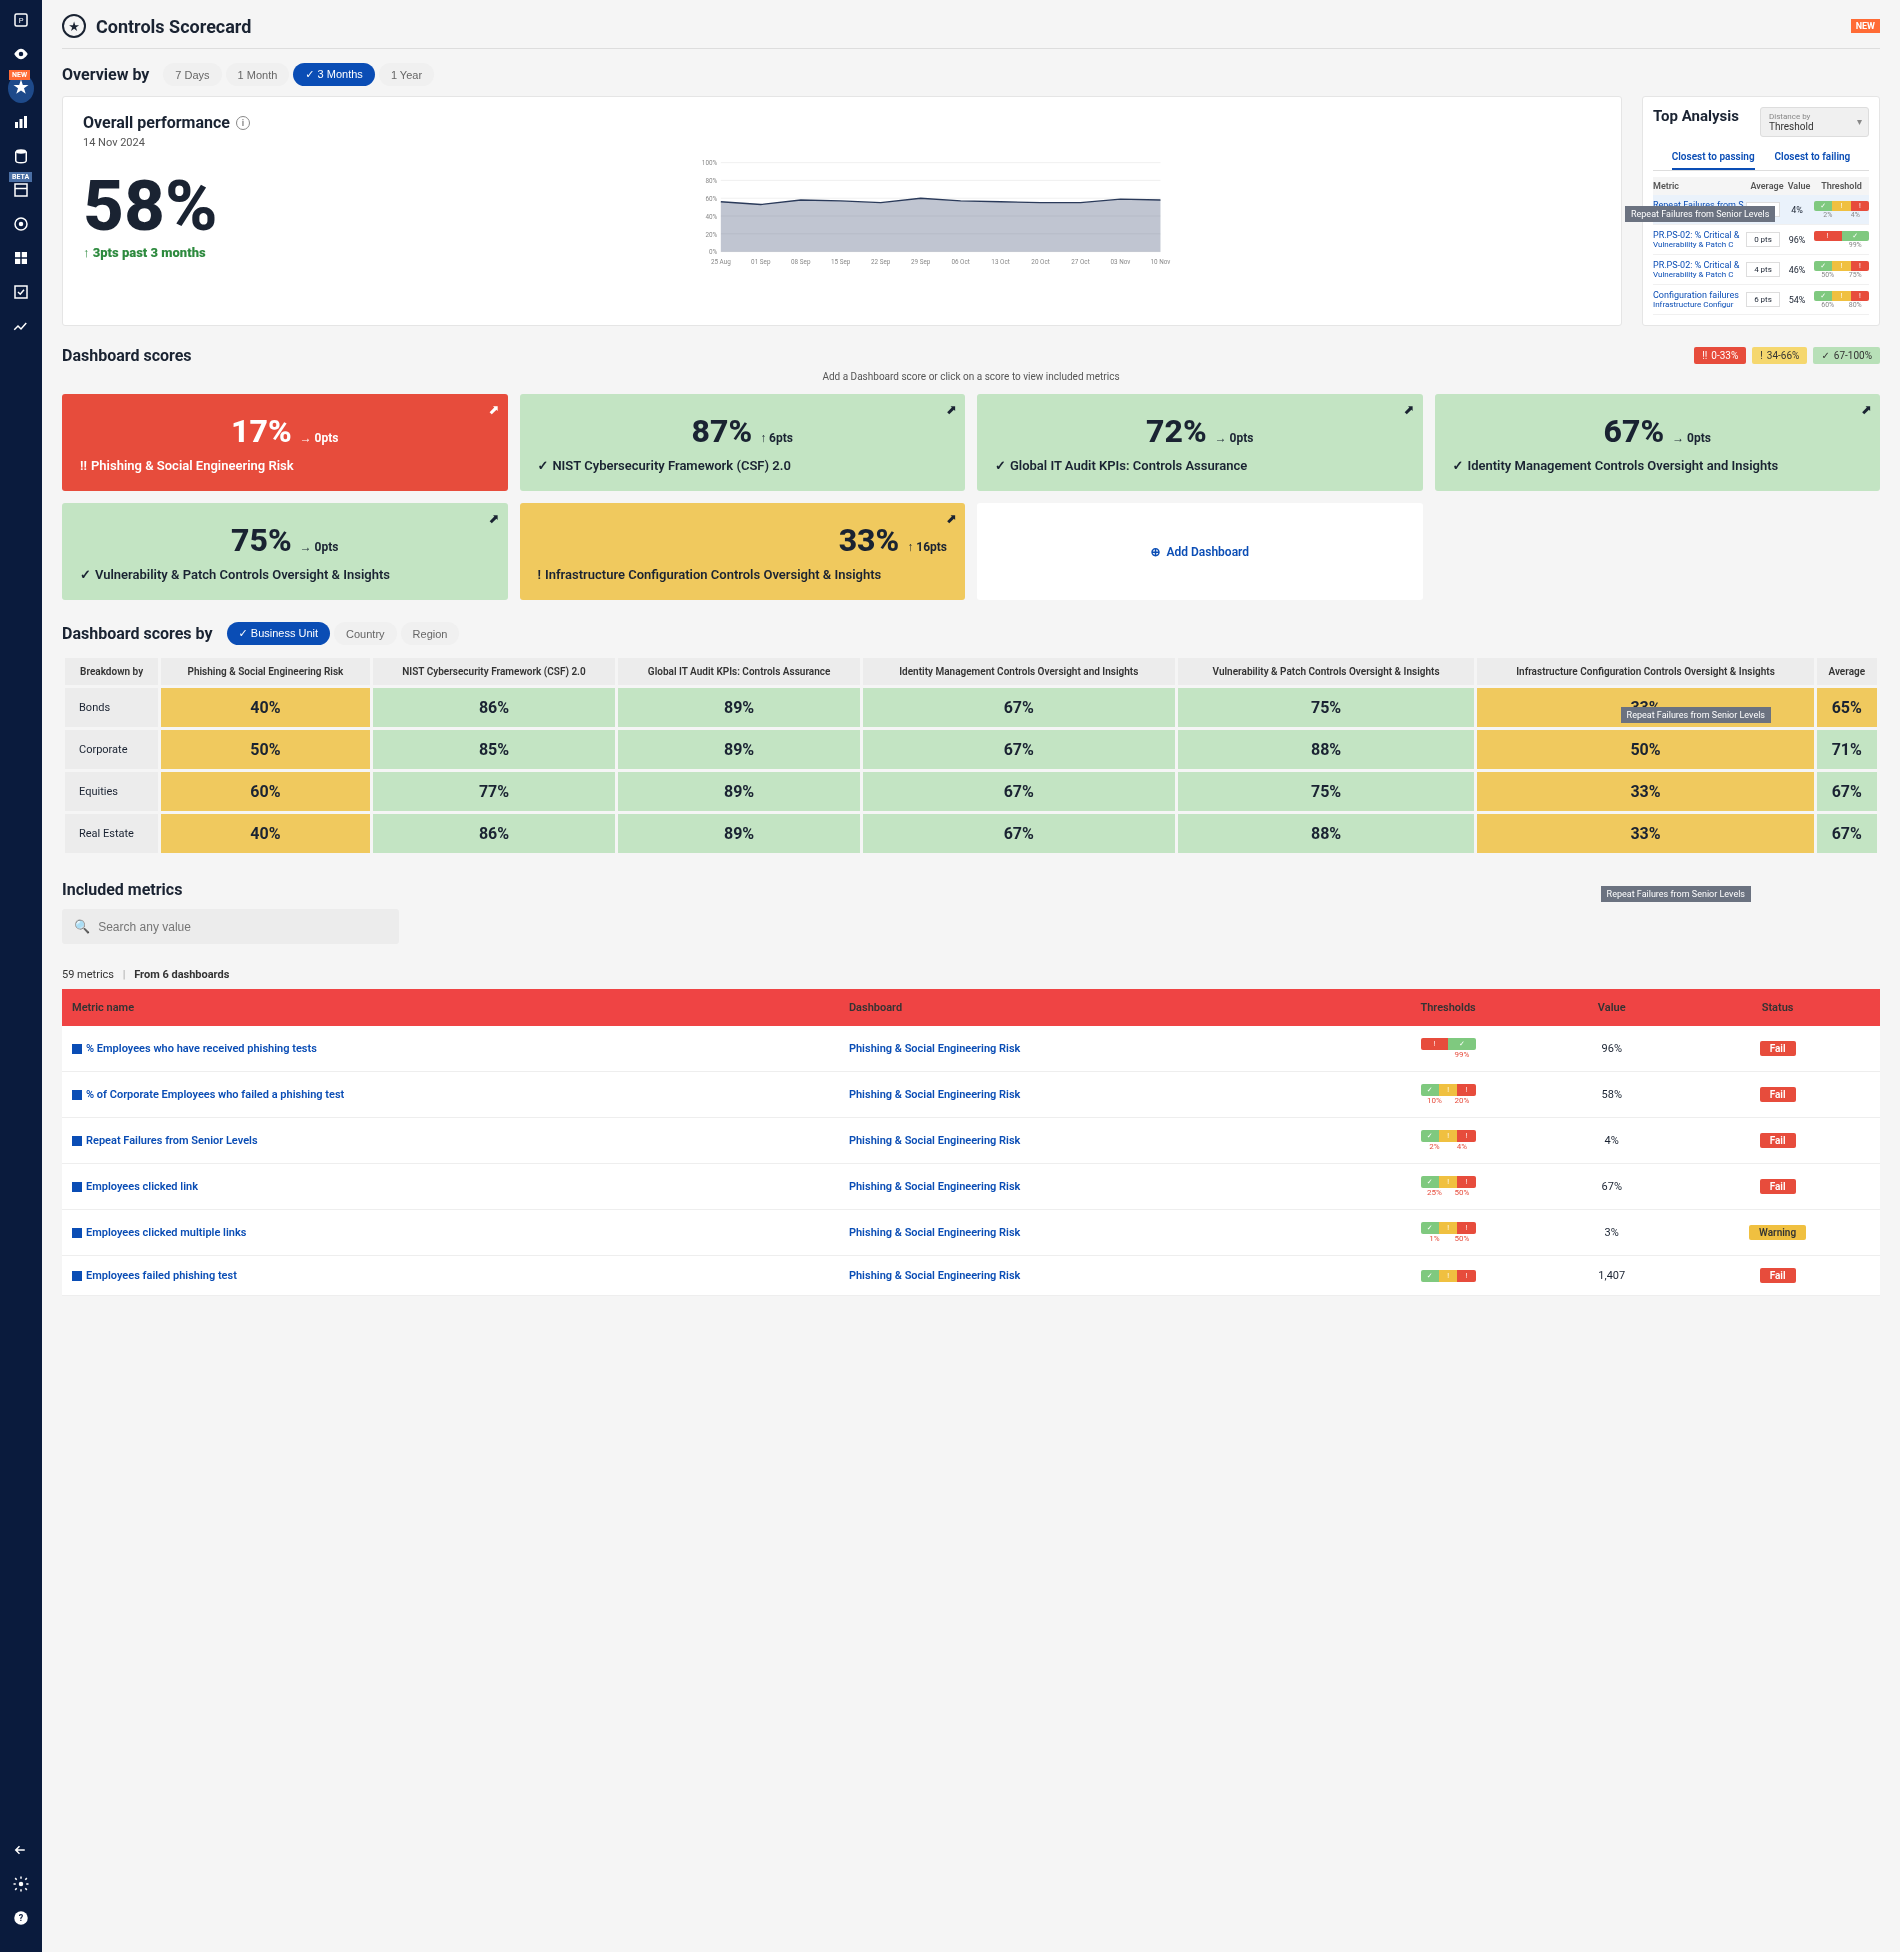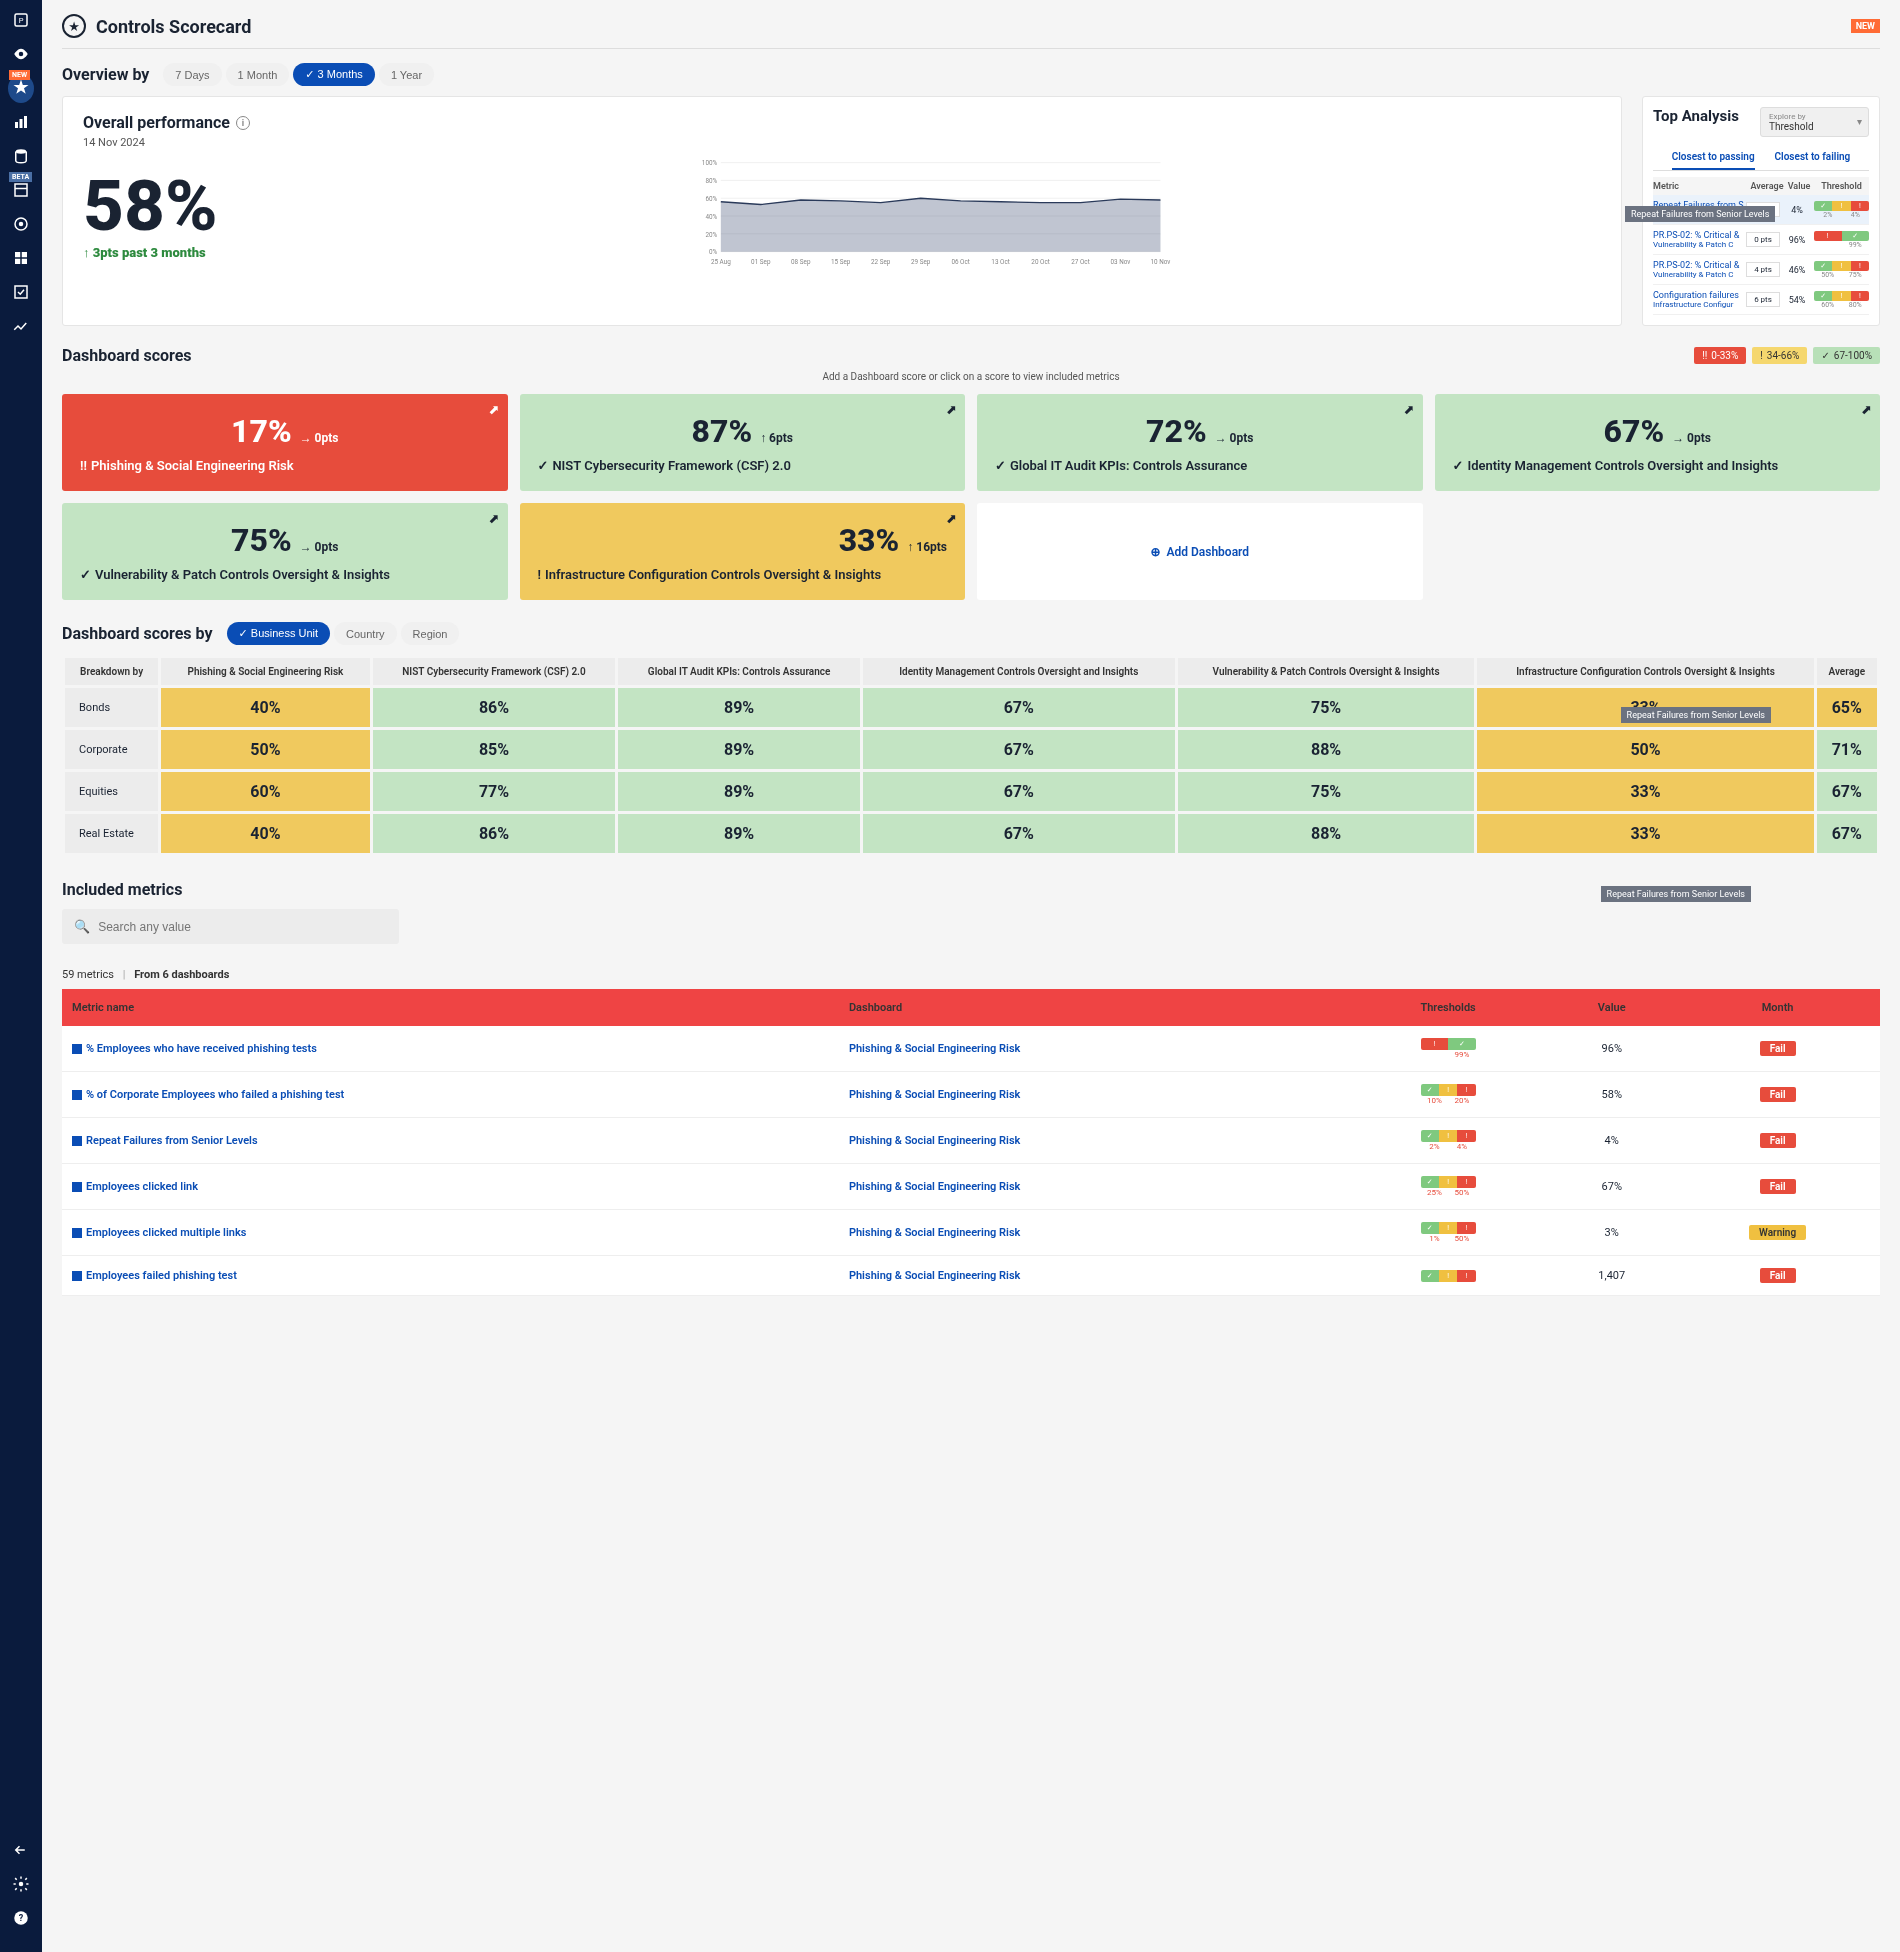--- a/index.html
+++ b/index.html
@@ -248,21 +248,21 @@
                 <text x="514" y="116" text-anchor="middle" font-size="7" fill="#888">10 Nov</text>
               </svg>
           </div>
         </div>
       </div>
 
       <div class="top-analysis" style="position:relative;">
         <div class="ta-head">
           <div class="ta-title">Top Analysis</div>
           <div class="explore">
-            <span class="lbl">Explore by</span>
+            <span class="lbl">Distance by</span>
             <span class="val">Threshold</span>
           </div>
         </div>
         <div class="ta-tabs" id="ta-tabs">
             <div class="ta-tab active">Closest to passing</div>
             <div class="ta-tab">Closest to failing</div>
           </div>
         <div class="ta-headrow">
           <div>Metric</div>
           <div style="text-align:center">Average</div>
@@ -519,21 +519,21 @@
         <span class="sep">|</span>
         <b>From 6 dashboards</b>
       </div>
       <table class="metrics-table">
         <thead>
             <tr>
           <th>Metric name</th>
           <th>Dashboard</th>
           <th class="c">Thresholds</th>
           <th class="c">Value</th>
-          <th class="c">Month</th>
+          <th class="c">Status</th>
         </tr>
           </thead>
         <tbody id="metrics-body">
             <tr>
     <td><span class="link-icon"></span><a>% Employees who have received phishing tests</a></td>
     <td><a>Phishing &amp; Social Engineering Risk</a></td>
     <td class="c">
                 <div class="th-bars">
                   <div class="bars mini-bars" style="width:55px">
                     <div class="mb-r">

